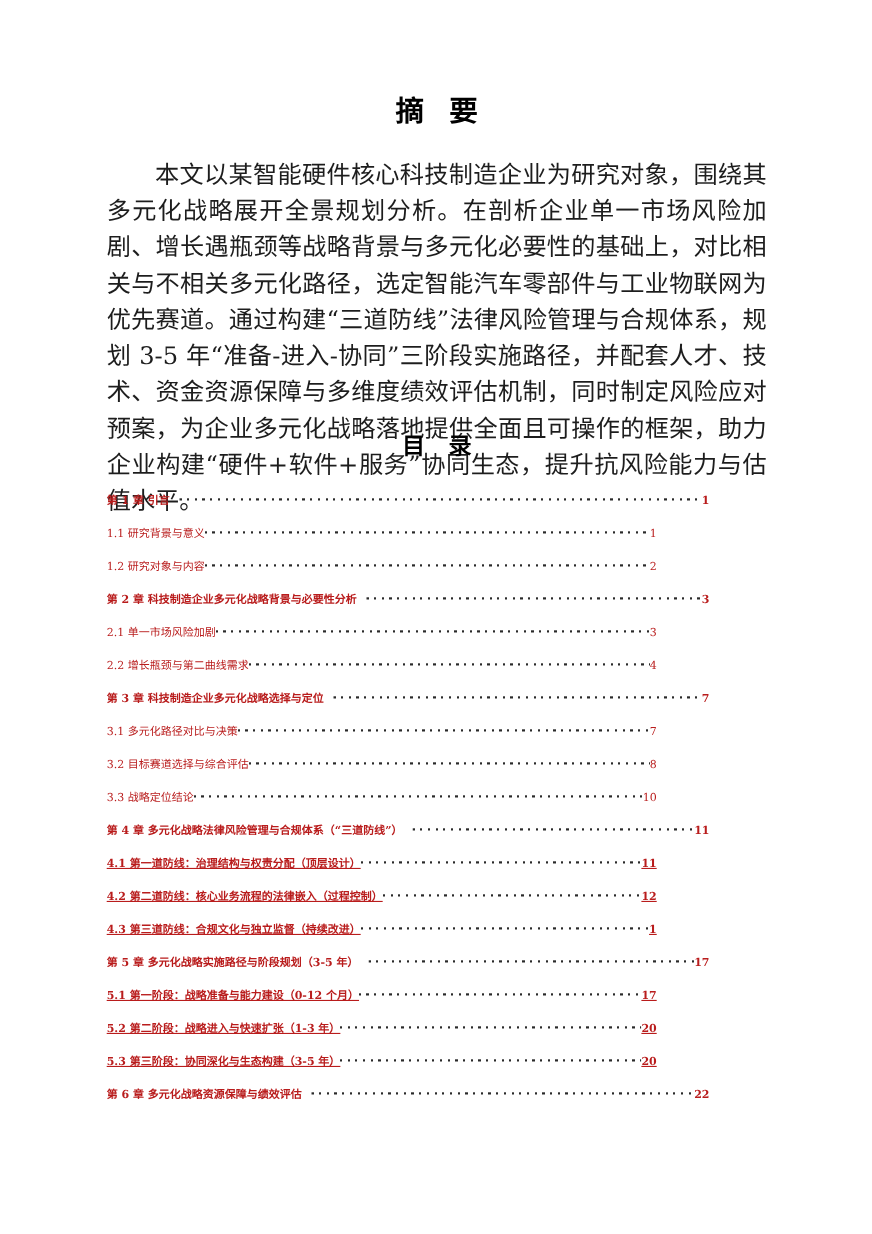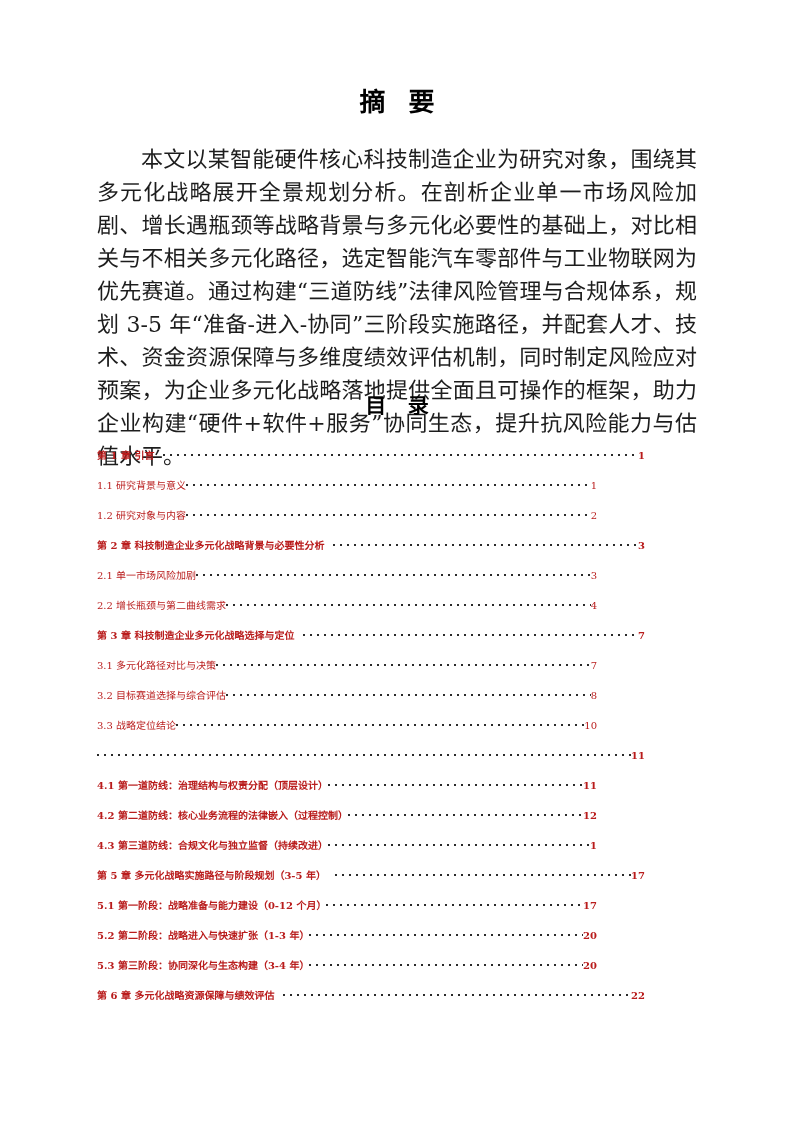--- a/index.html
+++ b/index.html
@@ -133,20 +133,21 @@
     padding-right: 9px;
   }
 
   
   .toc-entry.level-section {
     width: 500px;
   }
 
   .toc-entry.level-section.bold-section {
     font-weight: bold;
+    text-decoration: underline;
   }
 </style>
 </head>
 <body>
 
 <div class="page">
 
   <section class="abstract-section">
     <h1 class="doc-heading">摘 要</h1>
     <p class="abstract-body">本文以某智能硬件核心科技制造企业为研究对象，围绕其多元化战略展开全景规划分析。在剖析企业单一市场风险加剧、增长遇瓶颈等战略背景与多元化必要性的基础上，对比相关与不相关多元化路径，选定智能汽车零部件与工业物联网为优先赛道。通过构建“三道防线”法律风险管理与合规体系，规划 3-5 年“准备-进入-协同”三阶段实施路径，并配套人才、技术、资金资源保障与多维度绩效评估机制，同时制定风险应对预案，为企业多元化战略落地提供全面且可操作的框架，助力企业构建“硬件+软件+服务”协同生态，提升抗风险能力与估值水平。</p>
@@ -199,20 +200,21 @@
           <span class="toc-title">3.2  目标赛道选择与综合评估</span>
           <span class="toc-dots"></span>
           <span class="toc-page">8</span>
         </li>
         <li class="toc-entry level-section">
           <span class="toc-title">3.3  战略定位结论</span>
           <span class="toc-dots"></span>
           <span class="toc-page">10</span>
         </li>
         <li class="toc-entry level-chapter">
+          <span class="toc-title">第 4 章  多元化战略法律风险管理与合规体系（“三道防线”）</span>
           <span class="toc-dots"></span>
           <span class="toc-page">11</span>
         </li>
         <li class="toc-entry level-section bold-section">
           <span class="toc-title">4.1  第一道防线：治理结构与权责分配（顶层设计）</span>
           <span class="toc-dots"></span>
           <span class="toc-page">11</span>
         </li>
         <li class="toc-entry level-section bold-section">
           <span class="toc-title">4.2  第二道防线：核心业务流程的法律嵌入（过程控制）</span>
@@ -233,21 +235,21 @@
           <span class="toc-title">5.1  第一阶段：战略准备与能力建设（0-12 个月）</span>
           <span class="toc-dots"></span>
           <span class="toc-page">17</span>
         </li>
         <li class="toc-entry level-section bold-section">
           <span class="toc-title">5.2  第二阶段：战略进入与快速扩张（1-3 年）</span>
           <span class="toc-dots"></span>
           <span class="toc-page">20</span>
         </li>
         <li class="toc-entry level-section bold-section">
-          <span class="toc-title">5.3  第三阶段：协同深化与生态构建（3-4 年）</span>
+          <span class="toc-title">5.3  第三阶段：协同深化与生态构建（3-5 年）</span>
           <span class="toc-dots"></span>
           <span class="toc-page">20</span>
         </li>
         <li class="toc-entry level-chapter">
           <span class="toc-title">第 6 章  多元化战略资源保障与绩效评估</span>
           <span class="toc-dots"></span>
           <span class="toc-page">22</span>
         </li>
       </ul>
   </section>

